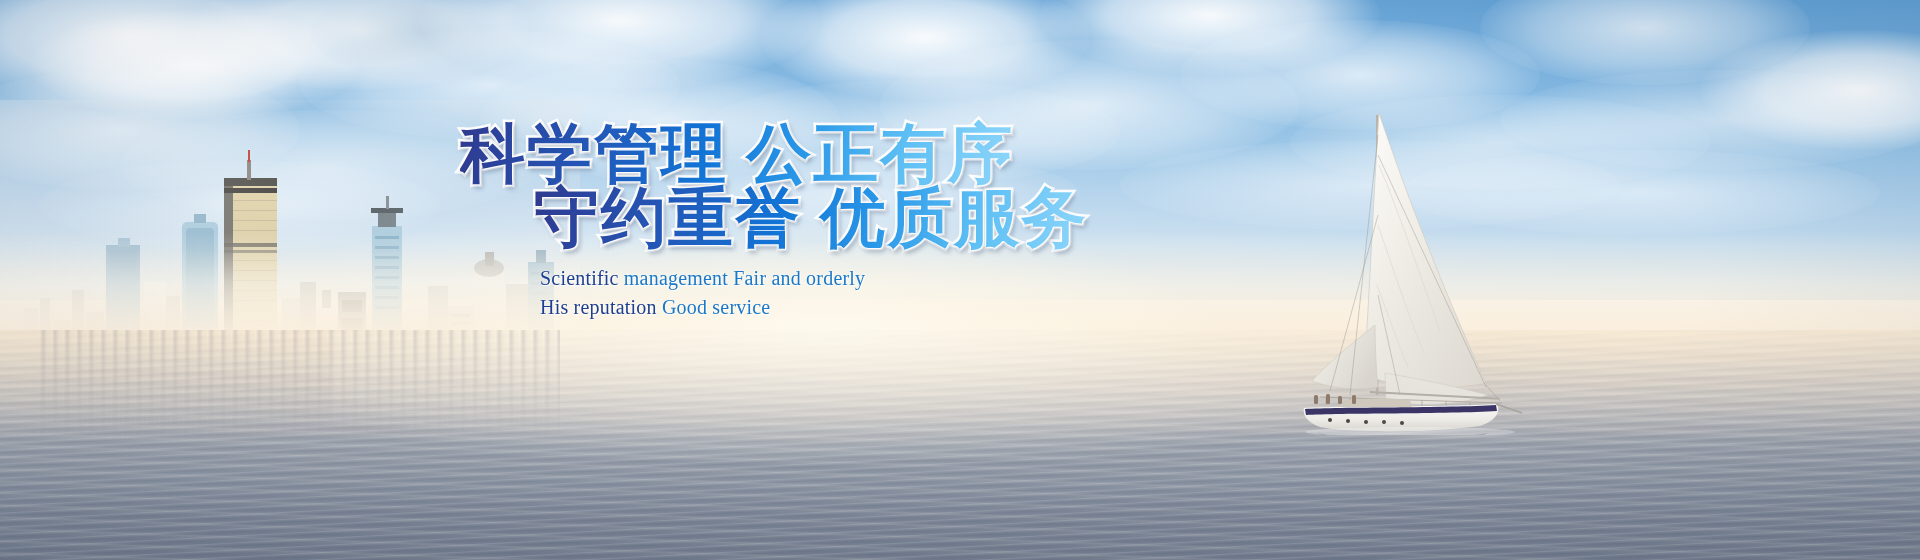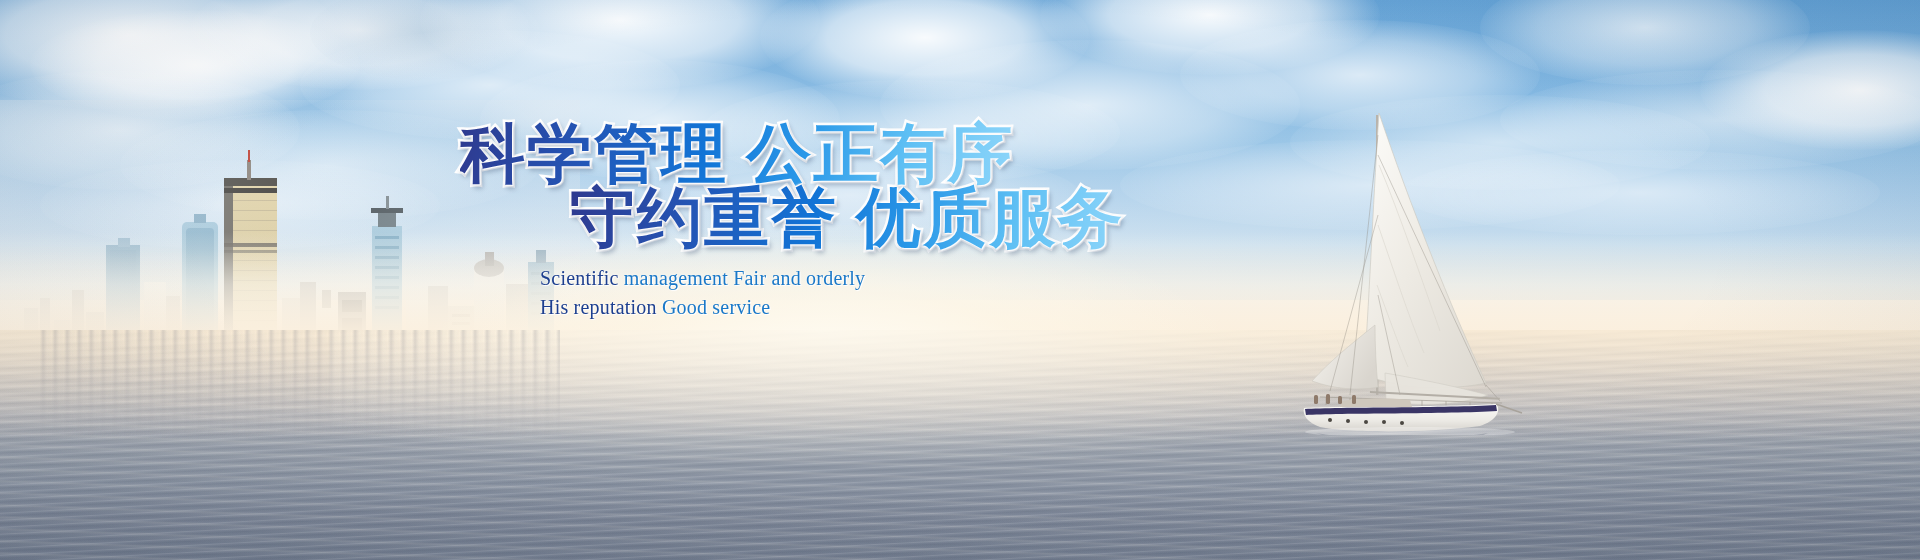--- a/index.html
+++ b/index.html
@@ -173,21 +173,21 @@
   .cn-outline {
     position:absolute; left:0; top:0;
     color:#ffffff;
     -webkit-text-stroke:5px #ffffff;
     z-index:0;
     white-space:nowrap;
   }
   .cn-fill { position:relative; z-index:1; white-space:nowrap; }
 
   #cn1 { margin-left:8px; }
-  #cn2 { margin-left:118px; margin-top:8px; }
+  #cn2 { margin-left:82px; margin-top:8px; }
 
   .en-line {
     font-family:"Liberation Serif", serif;
     font-size:20px;
     line-height:25px;
     color:#1d3f8f;
     letter-spacing:0.2px;
     white-space:nowrap;
     text-shadow:1px 1px 0 rgba(255,255,255,0.9), 0 0 3px rgba(255,255,255,0.7);
   }

